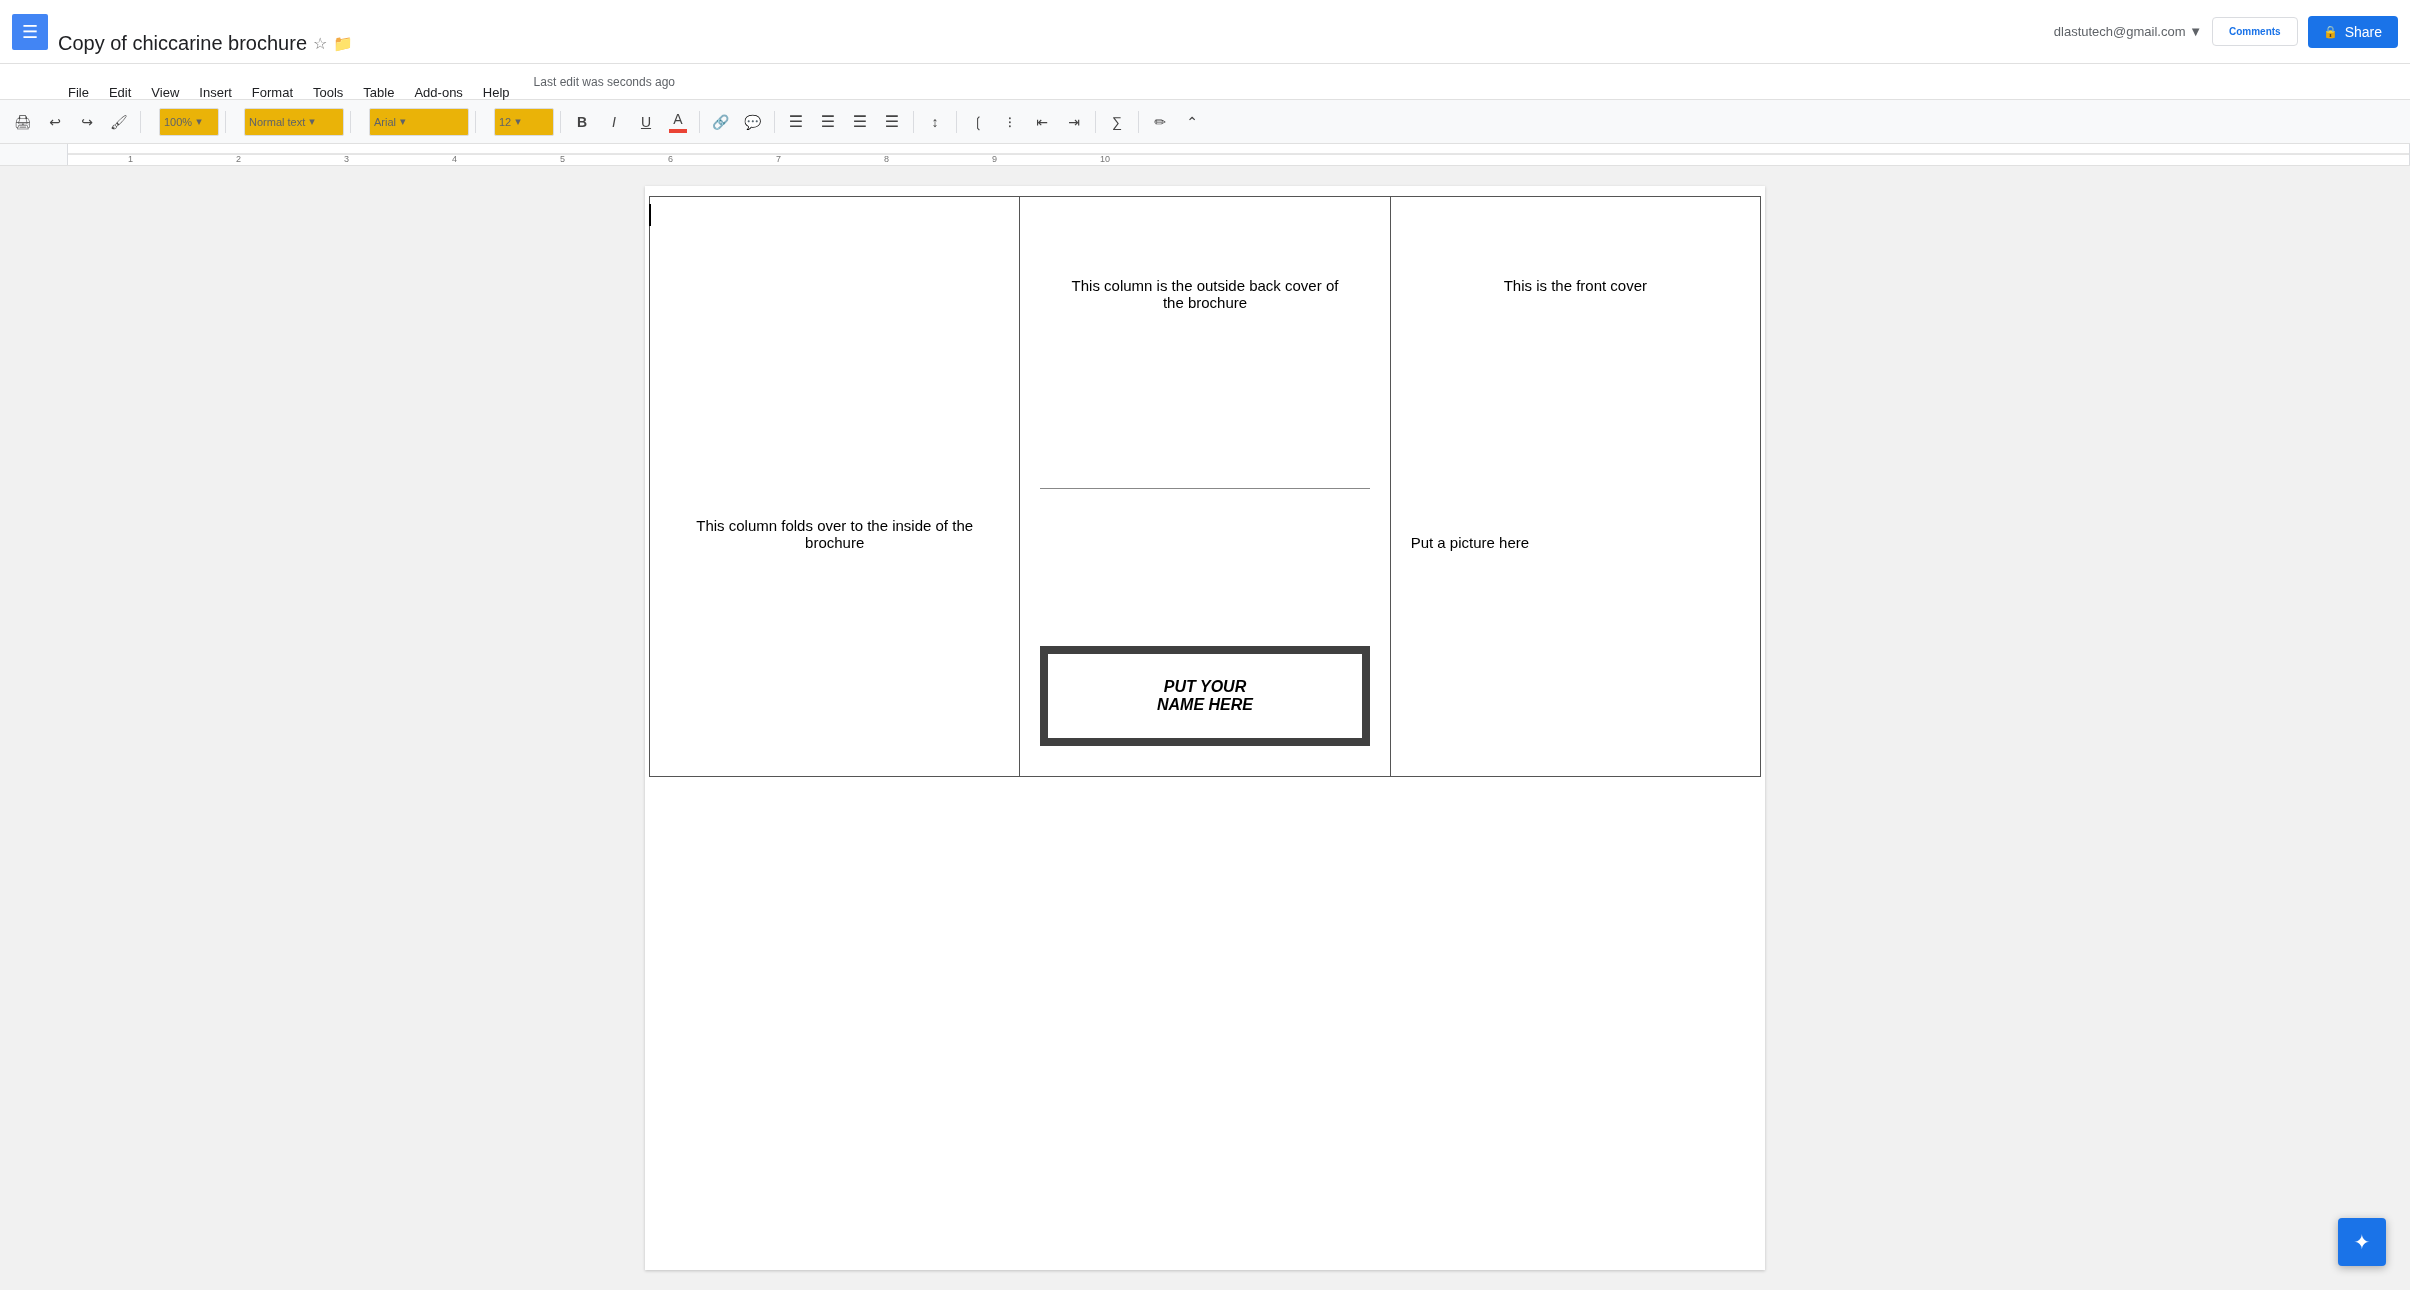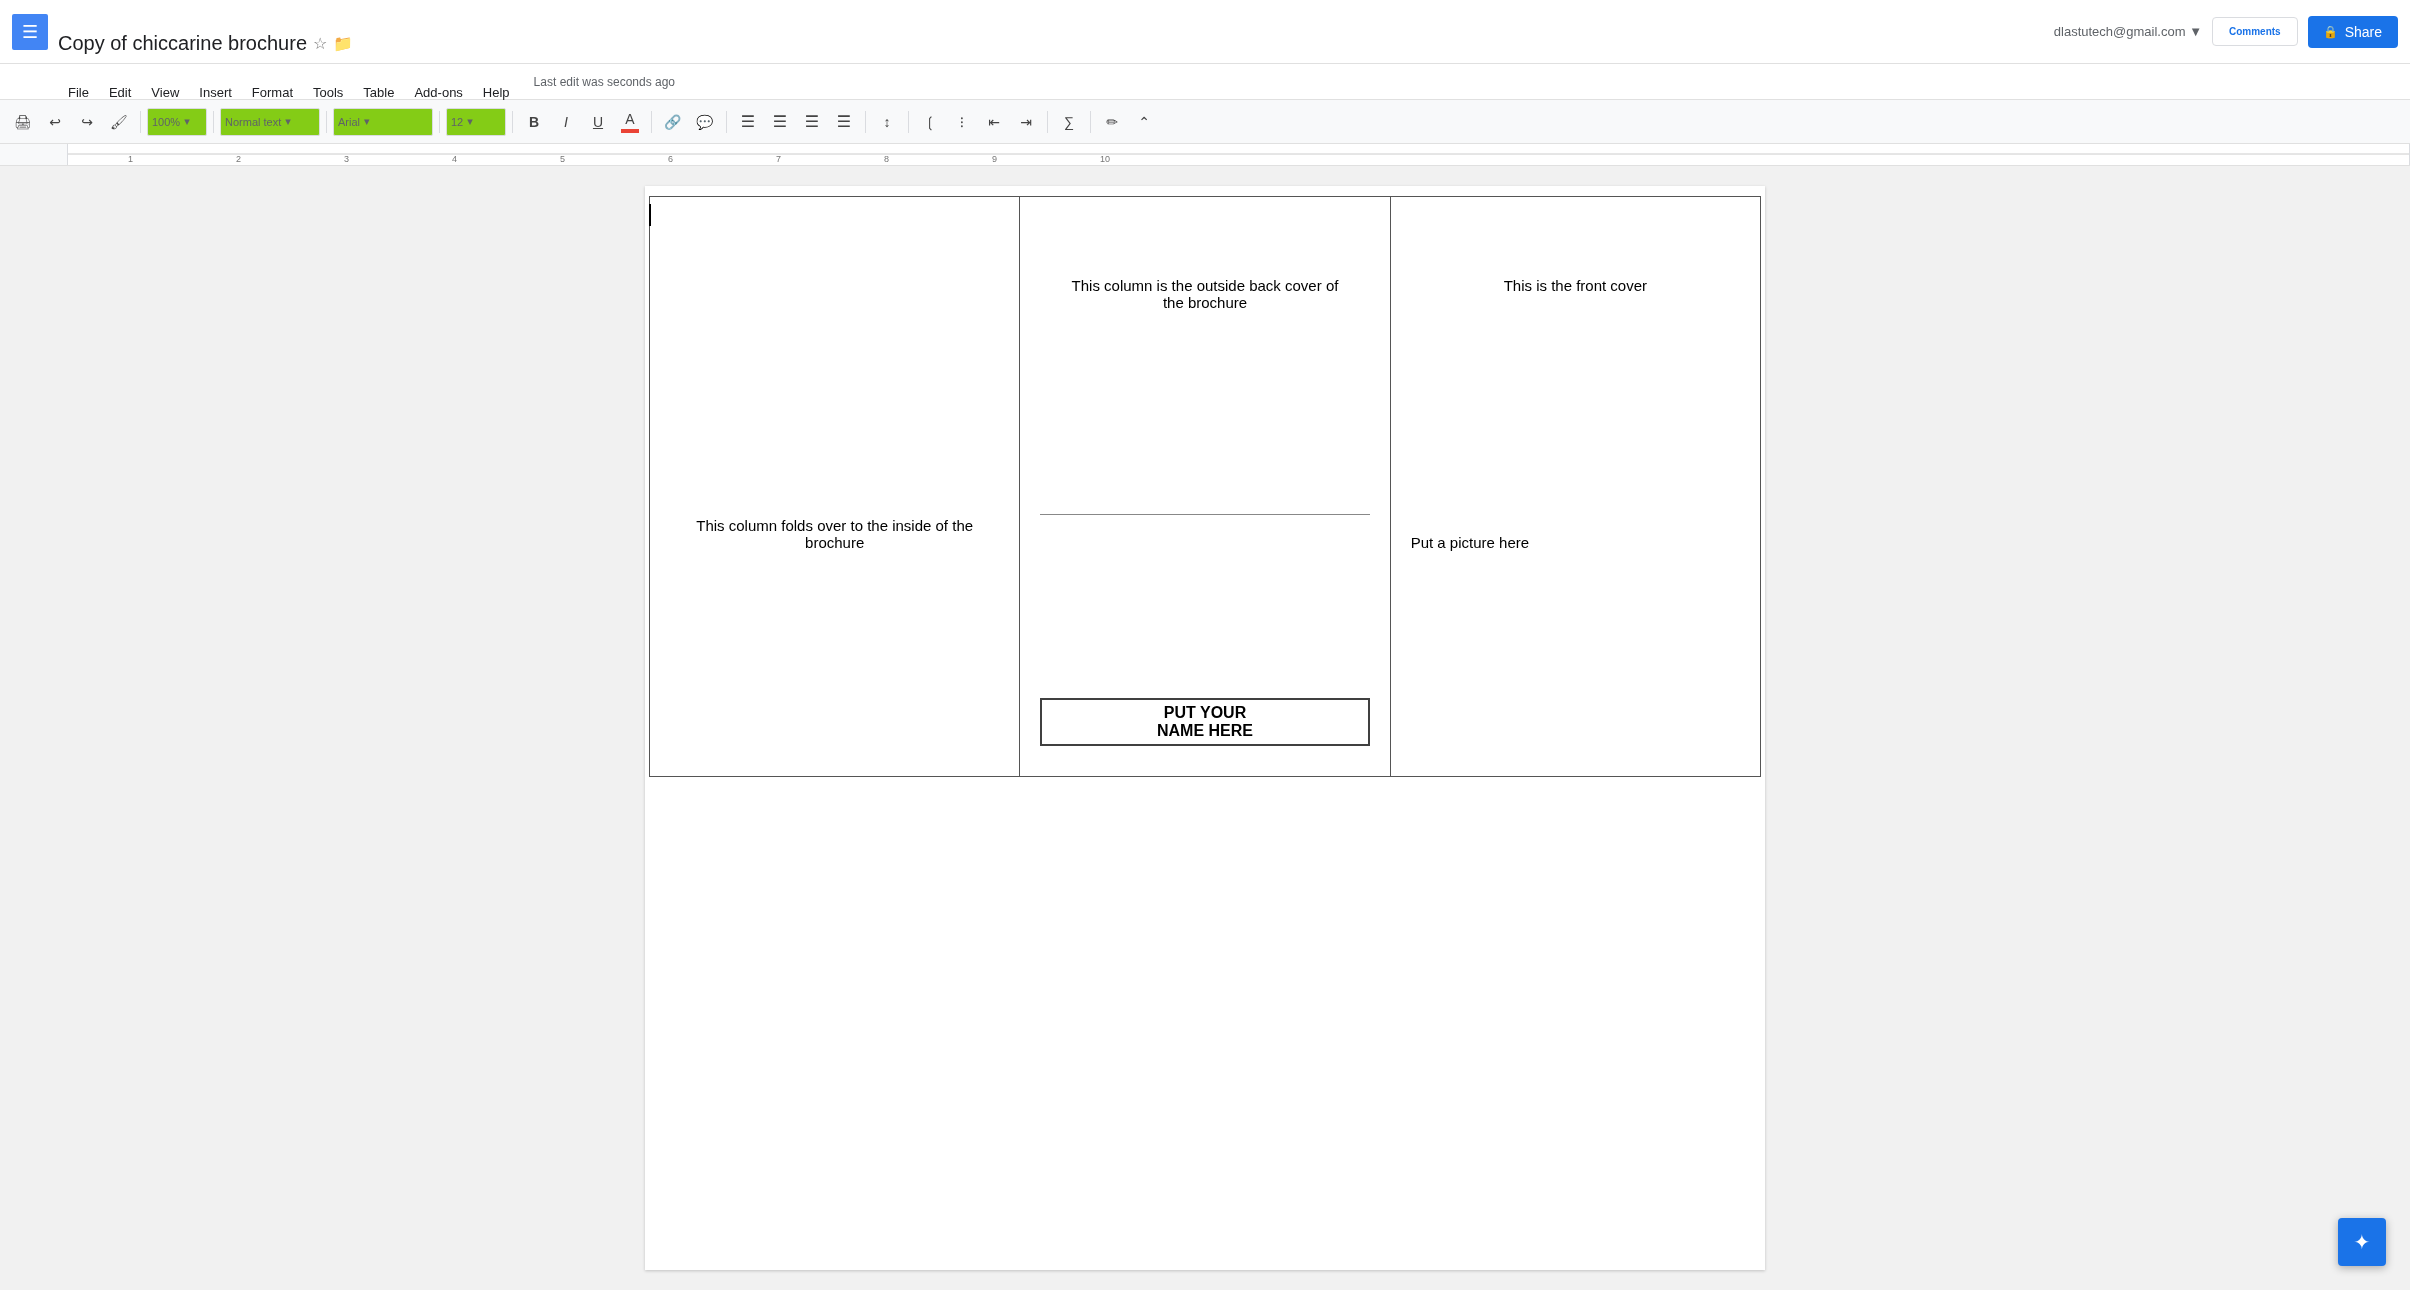--- a/index.html
+++ b/index.html
@@ -74,22 +74,22 @@
     }
     .toolbar-btn {
       width: 30px; height: 30px;
       display: flex; align-items: center; justify-content: center;
       cursor: pointer; border-radius: 2px; border: none; background: transparent;
       font-size: 14px; color: #444;
     }
     .toolbar-separator { width: 1px; height: 22px; background: #dadce0; margin: 0 4px; }
     .toolbar-select {
       height: 28px; border: 1px solid #dadce0; border-radius: 2px;
-      background: #84cc16; font-size: 13px; padding: 0 4px; cursor: pointer;
-      display: flex; align-items: center; gap: 4px; min-width: 100px;
+      background: #eab308; font-size: 13px; padding: 0 4px; cursor: pointer;
+      display: flex; align-items: center; gap: 4px; min-width: 100px; margin-left: 12px;
     }
     .toolbar-select-sm { min-width: 60px; }
     .toolbar-select span { font-size: 11px; color: #5f6368; }
     .toolbar-bold { font-weight: bold; font-size: 14px; }
     .toolbar-italic { font-style: italic; font-size: 14px; }
     .toolbar-underline { text-decoration: underline; font-size: 14px; }
     .color-indicator { width: 18px; height: 4px; background: #ea4335; margin-top: 2px; }
     .font-color-btn { display: flex; flex-direction: column; align-items: center; }
 
     
@@ -177,26 +177,27 @@
       text-align: center;
       font-size: 15px;
       padding: 60px 20px 20px 20px;
     }
     .col2-divider {
       border: none;
       border-top: 1px solid #888;
       margin: 10px 0;
     }
     .name-box {
-      border: 2px solid #404040;
+      border: 8px solid #404040;
       text-align: center;
-      padding: 4px;
+      padding: 24px;
       font-weight: bold;
       font-size: 16px;
       margin: 0 0 10px 0;
+      font-style: italic;
     }
     .col3-content {
       display: flex;
       flex-direction: column;
       height: 100%;
       padding-top: 60px;
     }
     .col3-top {
       font-size: 15px;
       text-align: center;

